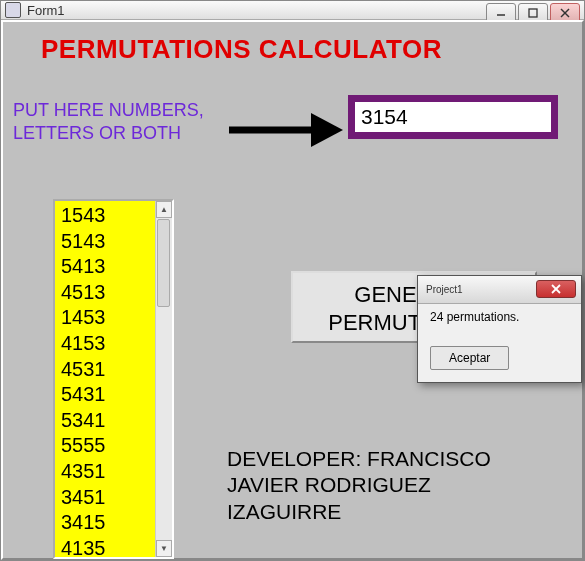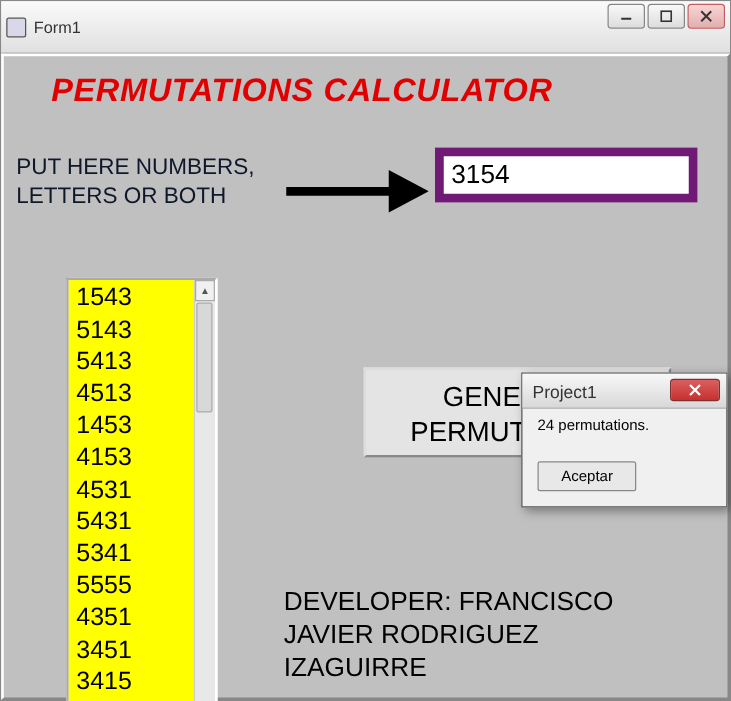--- a/index.html
+++ b/index.html
@@ -17,21 +17,21 @@
     .window {
       width: 585px;
       height: 561px;
       position: relative;
       border: 1px solid #888;
       background: #e8e8e8;
       display: flex;
       flex-direction: column;
     }
     .title-bar {
-      height: 42px;
+      height: 19px;
       background: linear-gradient(to bottom, #fafafa, #e0e0e0);
       border-bottom: 1px solid #aaa;
       display: flex;
       align-items: center;
       padding: 0 4px;
       position: relative;
     }
     .title-icon {
       width: 16px;
       height: 16px;
@@ -77,30 +77,29 @@
       border-bottom-color: #888;
     }
     .heading {
       position: absolute;
       left: 38px;
       top: 12px;
       color: #e00000;
       font-family: Arial, sans-serif;
       font-size: 26px;
       font-weight: bold;
-      font-style: italic;
       letter-spacing: 0.5px;
     }
     .instruction {
       position: absolute;
       left: 10px;
       top: 77px;
       font-family: Arial, sans-serif;
       font-size: 18px;
-      color: #0f172a;
+      color: #6d28d9;
       line-height: 1.25;
     }
     .arrow {
       position: absolute;
       left: 224px;
       top: 88px;
     }
     .input-box {
       position: absolute;
       left: 345px;
@@ -198,21 +197,21 @@
       border: 1px solid #555;
       box-shadow: 3px 3px 8px rgba(0,0,0,0.4);
     }
     .dialog-title {
       height: 28px;
       background: linear-gradient(to bottom, #f8f8f8, #d8d8d8);
       border-bottom: 1px solid #aaa;
       display: flex;
       align-items: center;
       padding: 0 8px;
-      font-size: 14px;
+      font-size: 10px;
       color: #333;
       position: relative;
     }
     .dialog-close {
       position: absolute;
       right: 5px;
       top: 4px;
       width: 40px;
       height: 18px;
       background: linear-gradient(to bottom, #d96060, #c73030);

